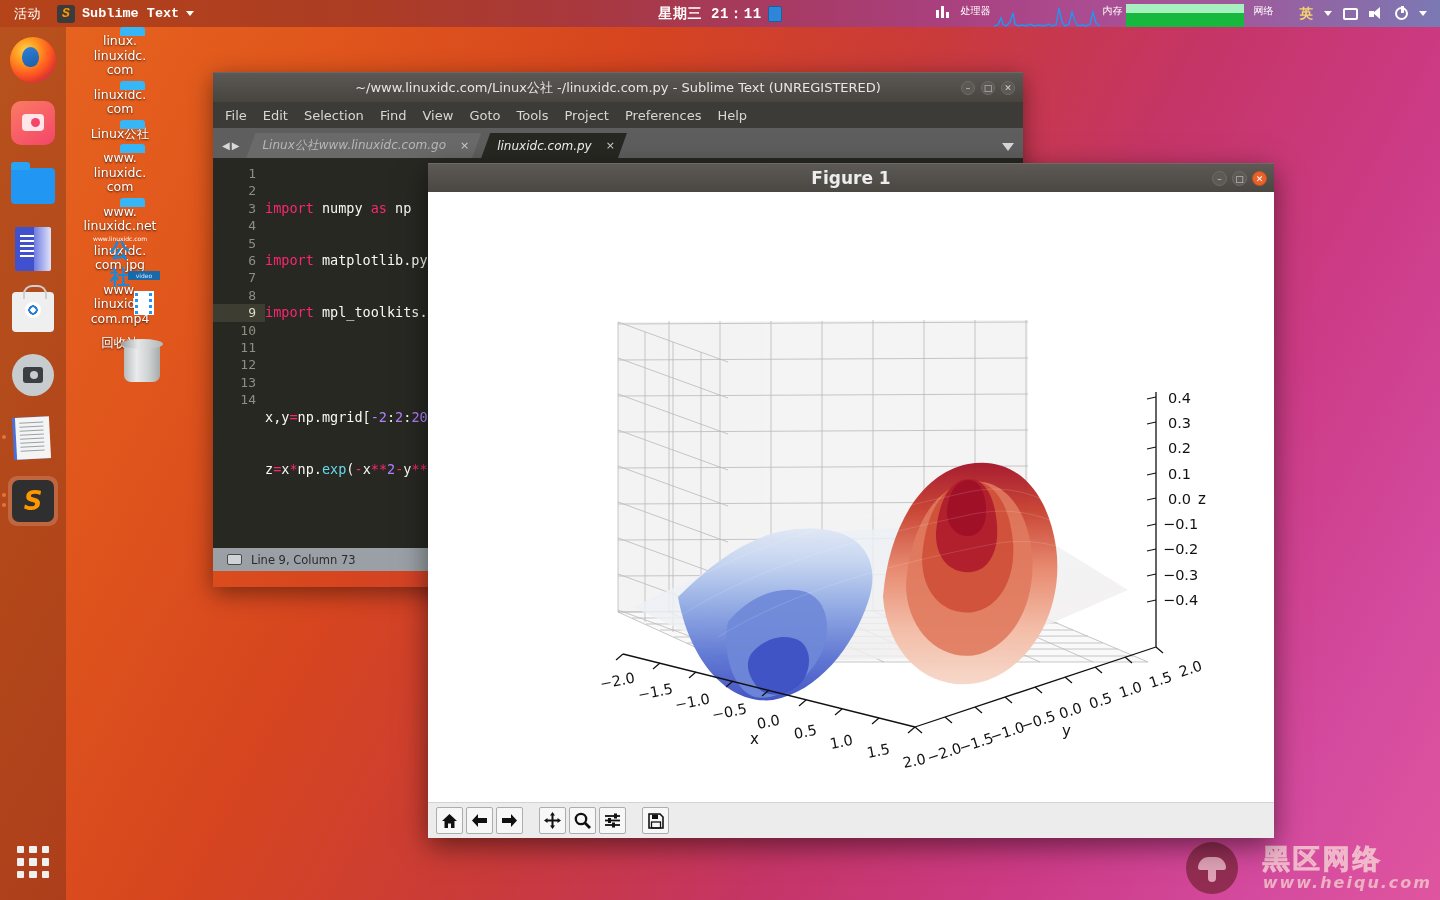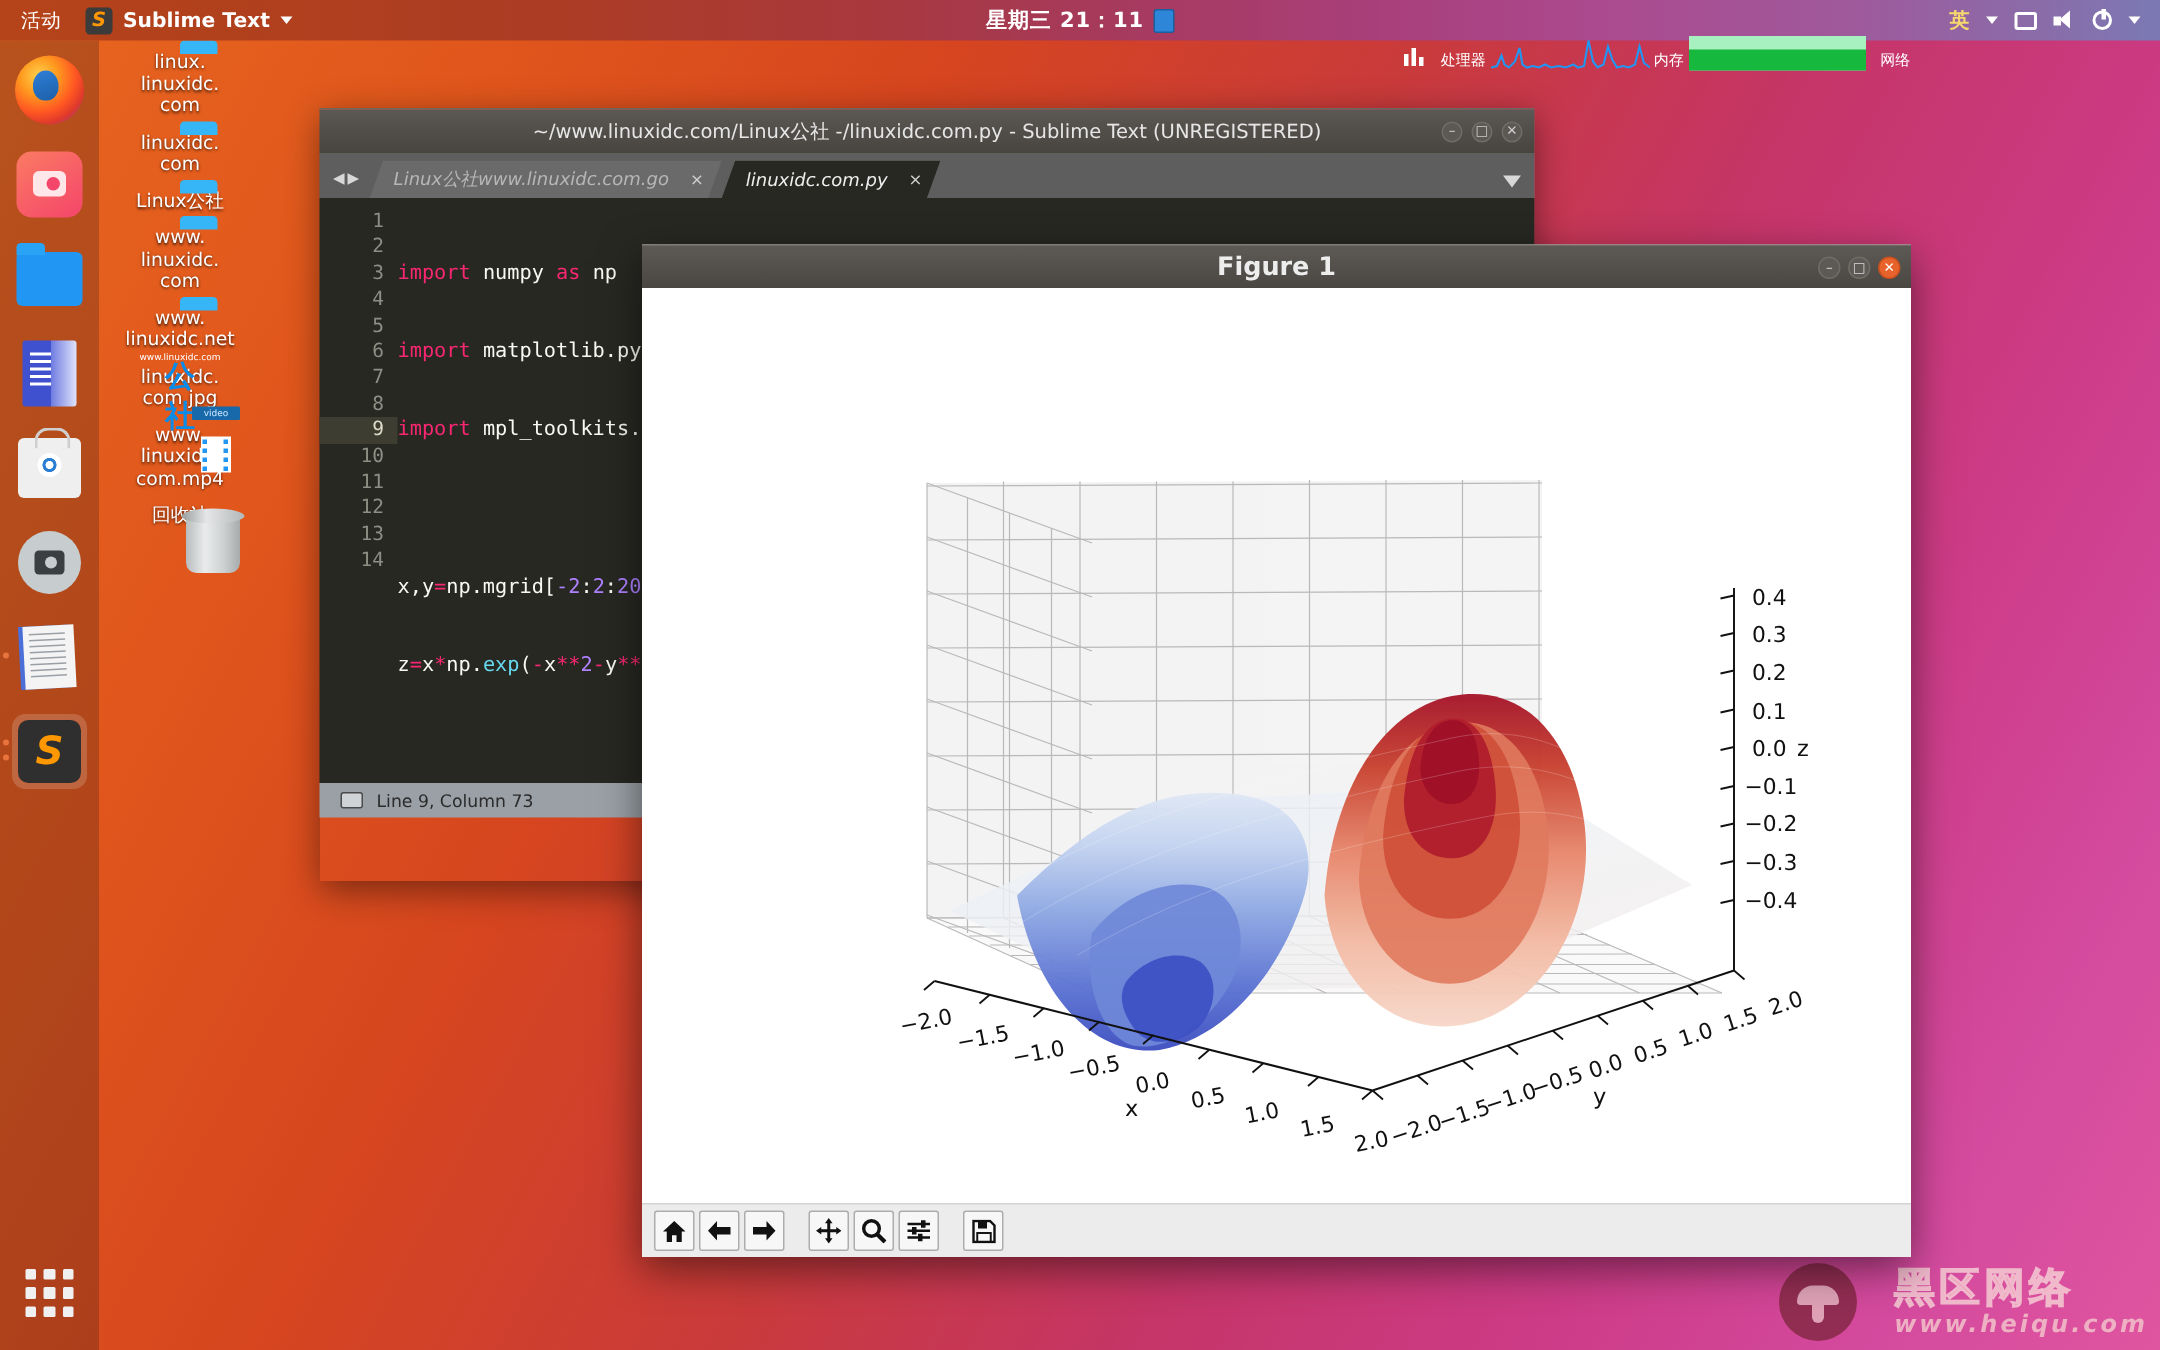--- a/index.html
+++ b/index.html
@@ -16,42 +16,42 @@
         #d44a9e 90%, #e0559f 100%);
   }
   
   .topbar {
     position: absolute; left: 0; top: 0; width: 1440px; height: 27px;
     display: flex; align-items: center;
     background: linear-gradient(90deg,
        #b5441a 0%, #b0401d 12%, #ac3c24 26%,
        #a8383c 40%, #a63a5e 52%, #a93f7b 64%,
        #ab4b90 75%, #9e5a9c 86%, #8b6ba8 94%, #7b79b4 100%);
-    color: #fff; font-size: 12.5px; z-index: 60;
+    color: #fff; font-size: 12.5px; z-index: 60; font-family: Liberation Mono, monospace;
   }
   .tb-activities { padding: 0 12px 0 14px; font-size: 13px; letter-spacing: .5px;}
   .tb-app { display: flex; align-items: center; gap: 7px; padding-left: 4px; font-weight: bold; font-size: 13.5px;}
   .st-ico {
     width: 18px; height: 18px; border-radius: 3px; background: #3b3b3b;
     display: flex; align-items: center; justify-content: center;
     color: #ff9800; font-size: 13px; font-weight: bold; font-style: italic;
   }
   .caret-dn { width:0; height:0; border-left:4px solid transparent;border-right:4px solid transparent;border-top:5px solid #fff; }
   .tb-center {
     position: absolute; left: 0; right: 0; margin: 0 auto;
     display: flex; align-items: center; justify-content: center; gap: 6px;
     width: 260px; pointer-events: none;
   }
   .tb-clock { font-size: 14px; font-weight: bold; letter-spacing: .6px;}
   .tb-cal {
     width: 14px; height: 16px; background: #2e86d8; border-radius: 2px;
     border: 1px solid #1c5f9f;
   }
   .tb-right { margin-left: auto; display: flex; align-items: center; height: 27px; }
-  .sysmon { display: flex; align-items: flex-end; height: 43px; margin-top: 24px; }
+  .sysmon { display: flex; align-items: flex-start; height: 43px; margin-top: 24px; }
   .sm-label { font-size: 10px; padding: 0 3px; color: #fff; }
   .sm-graph { width: 106px; height: 24px; position: relative; overflow: hidden; }
   .sm-mem { width: 118px; height: 23px; background: #a7f0bf; position: relative; }
   .sm-mem-fill { position: absolute; left:0; bottom:0; width:100%; height: 63%; background: #16b83e; }
   .tb-ind { display: flex; align-items: center; gap: 11px; padding: 0 13px 0 16px; }
   .ind-lang { color: #f5d76e; font-size: 13.5px; font-weight: bold;}
   .ico-monitor { width: 15px; height: 12px; border: 2px solid #fff; border-radius: 2px;}
   .ico-vol { position: relative; width: 15px; height: 13px; }
   .ico-vol:before { content:""; position:absolute; left:0; top:3.5px; width:5px;height:6px;background:#fff;}
   .ico-vol:after { content:""; position:absolute; left:4px; top:0; border-top:6.5px solid transparent;border-bottom:6.5px solid transparent;border-right:7px solid #fff;}
@@ -320,20 +320,32 @@
 
 <div class="sublime">
   <div class="sub-titlebar">
     <span class="sub-title">~/www.linuxidc.com/Linux公社 -/linuxidc.com.py - Sublime Text (UNREGISTERED)</span>
     <span class="sub-wbtns">
       <span class="wb">–</span>
       <span class="wb">□</span>
       <span class="wb">✕</span>
     </span>
   </div>
+  <div class="sub-menubar">
+    <span class="sub-menu-item">File</span>
+    <span class="sub-menu-item">Edit</span>
+    <span class="sub-menu-item">Selection</span>
+    <span class="sub-menu-item">Find</span>
+    <span class="sub-menu-item">View</span>
+    <span class="sub-menu-item">Goto</span>
+    <span class="sub-menu-item">Tools</span>
+    <span class="sub-menu-item">Project</span>
+    <span class="sub-menu-item">Preferences</span>
+    <span class="sub-menu-item">Help</span>
+  </div>
   <div class="sub-tabbar">
     <span class="tab-arrows">
       <span>◀</span>
         <span>▶</span>
     </span>
     <div class="sub-tab">
       <span>Linux公社www.linuxidc.com.go</span>
       <span class="tab-x">×</span>
     </div>
     <div class="sub-tab active">

